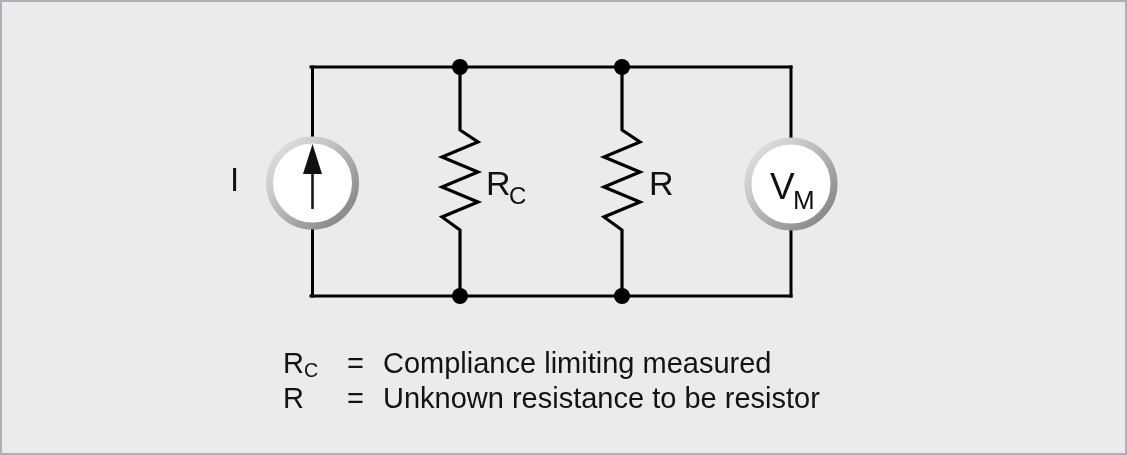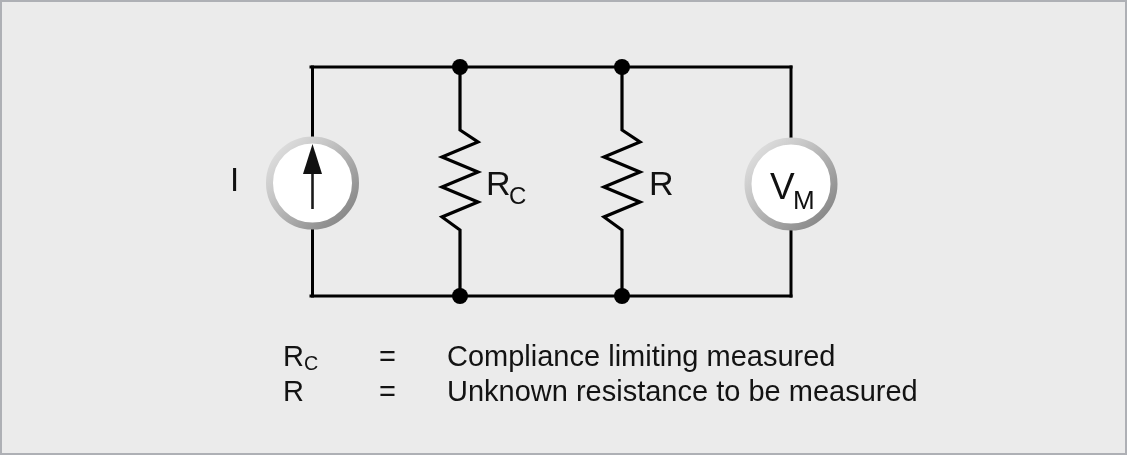--- a/index.html
+++ b/index.html
@@ -30,23 +30,22 @@
     top: 337px;
     color: #131313;
     font-size: 29px;
     letter-spacing: 0px;
   }
   .legend-row {
     display: grid;
     grid-template-columns: 64px 36px auto;
     align-items: baseline;
     height: 35px;
-    line-height: 35px;
+    line-height: 48px;
     white-space: nowrap;
-    gap: 32px;
   }
   .legend-sub {
     font-size: 0.68em;
     position: relative;
     top: 0.22em;
   }
   .svg-label {
     font-family: "Liberation Sans", "DejaVu Sans", sans-serif;
     fill: #111111;
   }
@@ -102,17 +101,17 @@
 
   <div class="legend">
     <div class="legend-row">
       <span><span>R</span><span class="legend-sub">C</span></span>
       <span>=</span>
       <span>Compliance limiting measured</span>
     </div>
     <div class="legend-row">
       <span><span>R</span><span class="legend-sub"></span></span>
       <span>=</span>
-      <span>Unknown resistance to be measured</span>
+      <span>Unknown resistance to be resistor</span>
     </div>
   </div>
 
 </div>
 
 </body></html>

